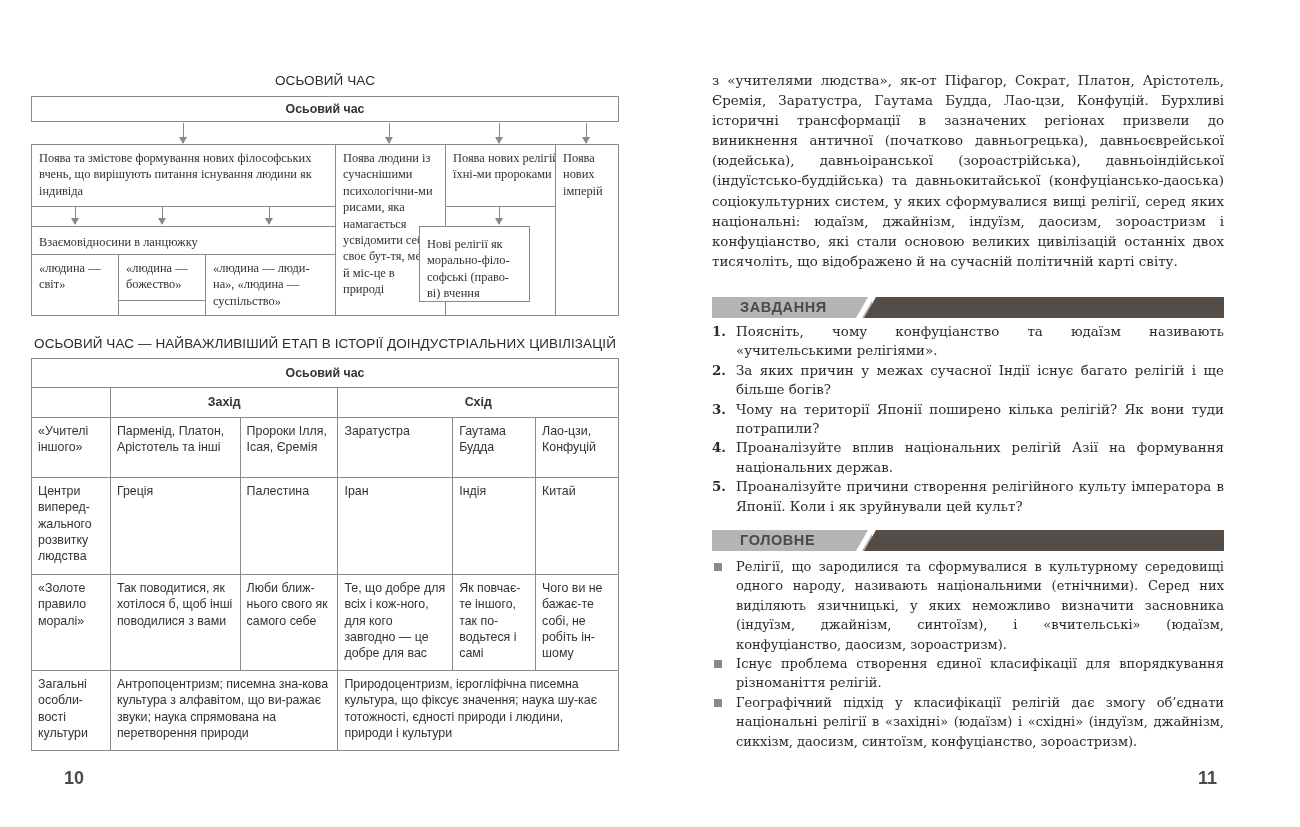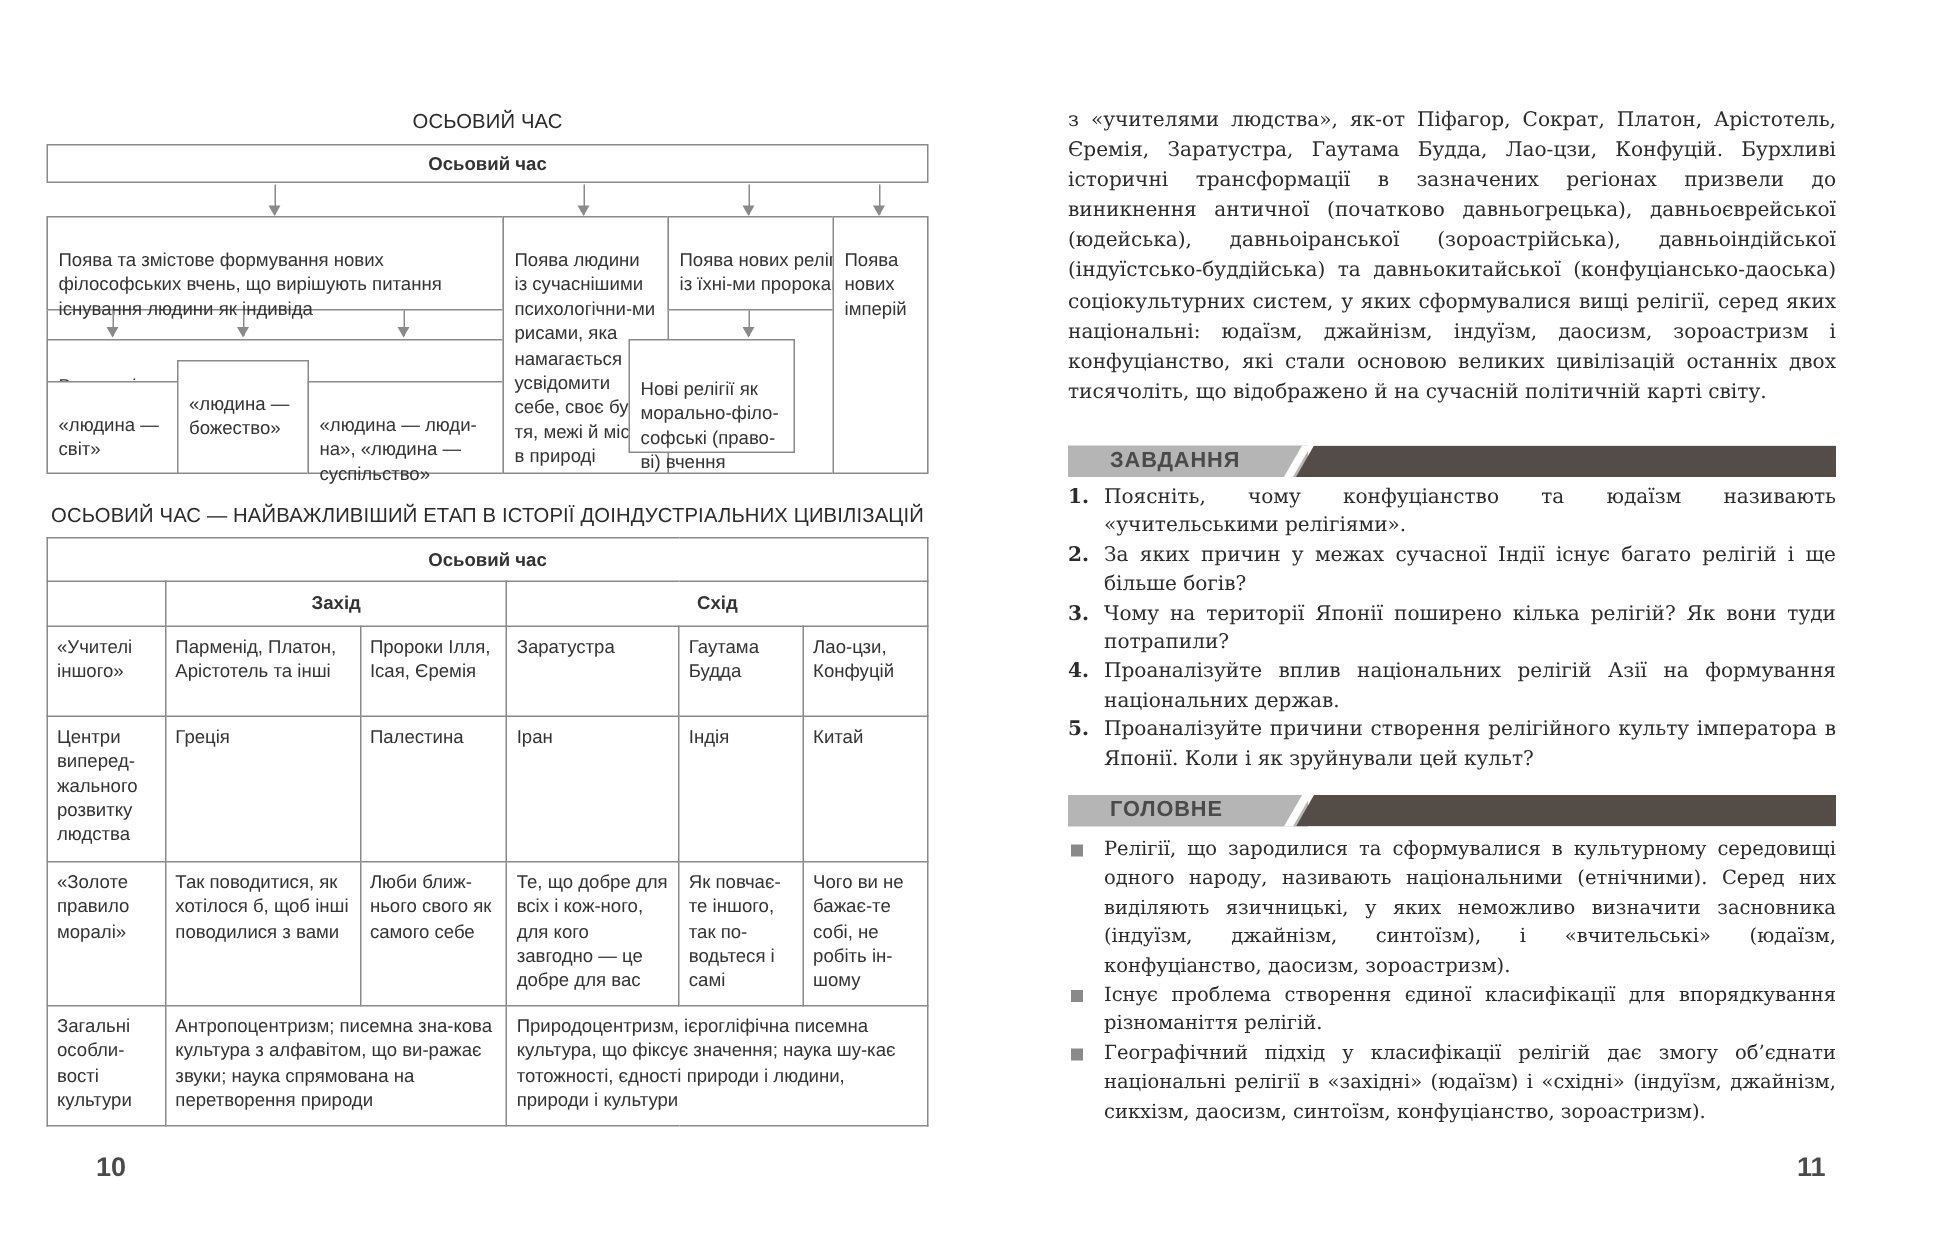--- a/index.html
+++ b/index.html
@@ -19,21 +19,21 @@
   }
   .caption1 { top: 73px; }
   .caption2 { top: 336px; }
 
   .box { position: absolute; border: 1.4px solid #8a8a8a; background: #fff; font-size: 12.4px; line-height: 16.4px; color: #333; }
   .box .t { display: block; }
   .diag-header { left: 31px; top: 96px; width: 588px; height: 26px; text-align: center; font-weight: bold; padding-top: 4px; }
   .arrow { position: absolute; width: 1.4px; background: #8a8a8a; }
   .arrow::after { content: ""; position: absolute; left: -4px; bottom: -1px; border-left: 4.7px solid transparent; border-right: 4.7px solid transparent; border-top: 7px solid #8a8a8a; }
 
-  .cell-pad { padding: 20px 7px; }
+  .cell-pad { padding: 5px 7px; font-family: Liberation Serif, serif; }
 
   
   .tbl { position: absolute; left: 31px; top: 358px; width: 588px; border-collapse: collapse; font-size: 12.4px; line-height: 16.4px; color: #333; }
   .tbl td { border: 1.4px solid #8a8a8a; vertical-align: top; padding: 5px 6px; }
   .tbl .hdr { text-align: center; font-weight: bold; vertical-align: middle; padding: 6px; }
 
   .page-num { position: absolute; top: 768px; font-size: 18px; font-weight: bold; color: #4a4a4a; }
   .num-left { left: 64px; }
   .num-right { left: 1198px; }
 
@@ -84,21 +84,21 @@
   <div class="arrow" style="left:162px; top:207px; height:17px;"></div>
   <div class="arrow" style="left:269px; top:207px; height:17px;"></div>
 
   <div class="box cell-pad" style="left:31px; top:226px; width:305px; height:29px;">
     <span class="t" style="padding-top:2px;">Взаємовідносини в ланцюжку</span>
   </div>
 
   <div class="box cell-pad" style="left:31px; top:254px; width:88px; height:62px;">
     <span class="t">«людина — світ»</span>
   </div>
-  <div class="box cell-pad" style="left:118px; top:240px; width:88px; height:76px;">
+  <div class="box cell-pad" style="left:118px; top:254px; width:88px; height:47px;">
     <span class="t">«людина — божество»</span>
   </div>
   <div class="box cell-pad" style="left:205px; top:254px; width:131px; height:62px;">
     <span class="t">«людина — люди-на», «людина — суспільство»</span>
   </div>
 
   <div class="box cell-pad" style="left:335px; top:144px; width:111px; height:172px;">
     <span class="t">Поява людини із сучаснішими психологічни-ми рисами, яка намагається усвідомити себе, своє бут-тя, межі й міс-це в природі</span>
   </div>
 

